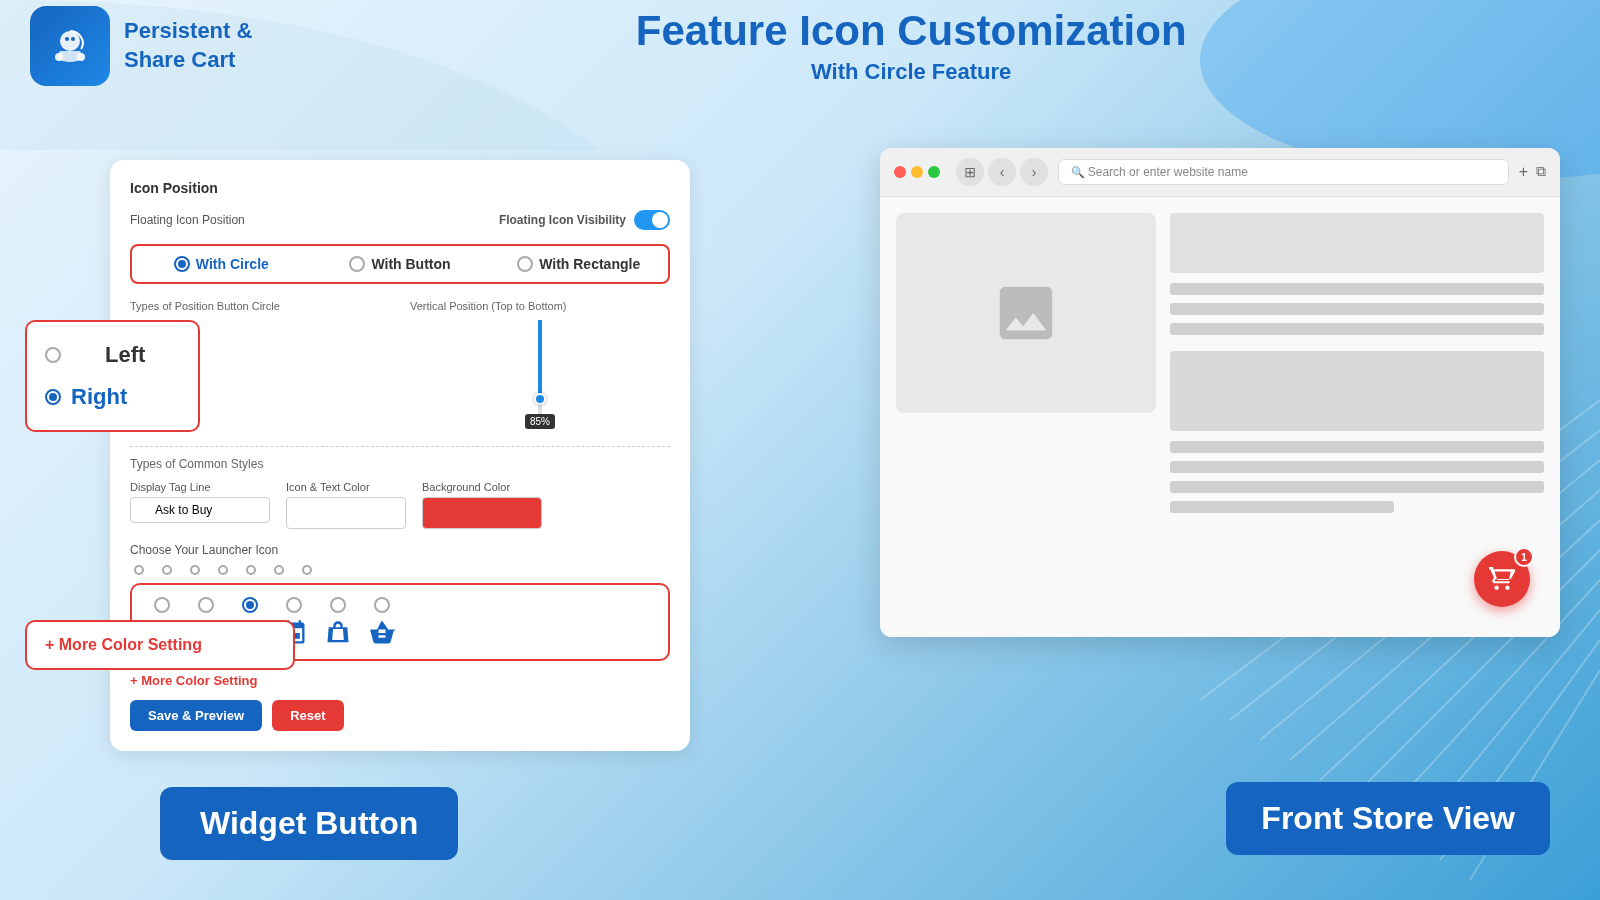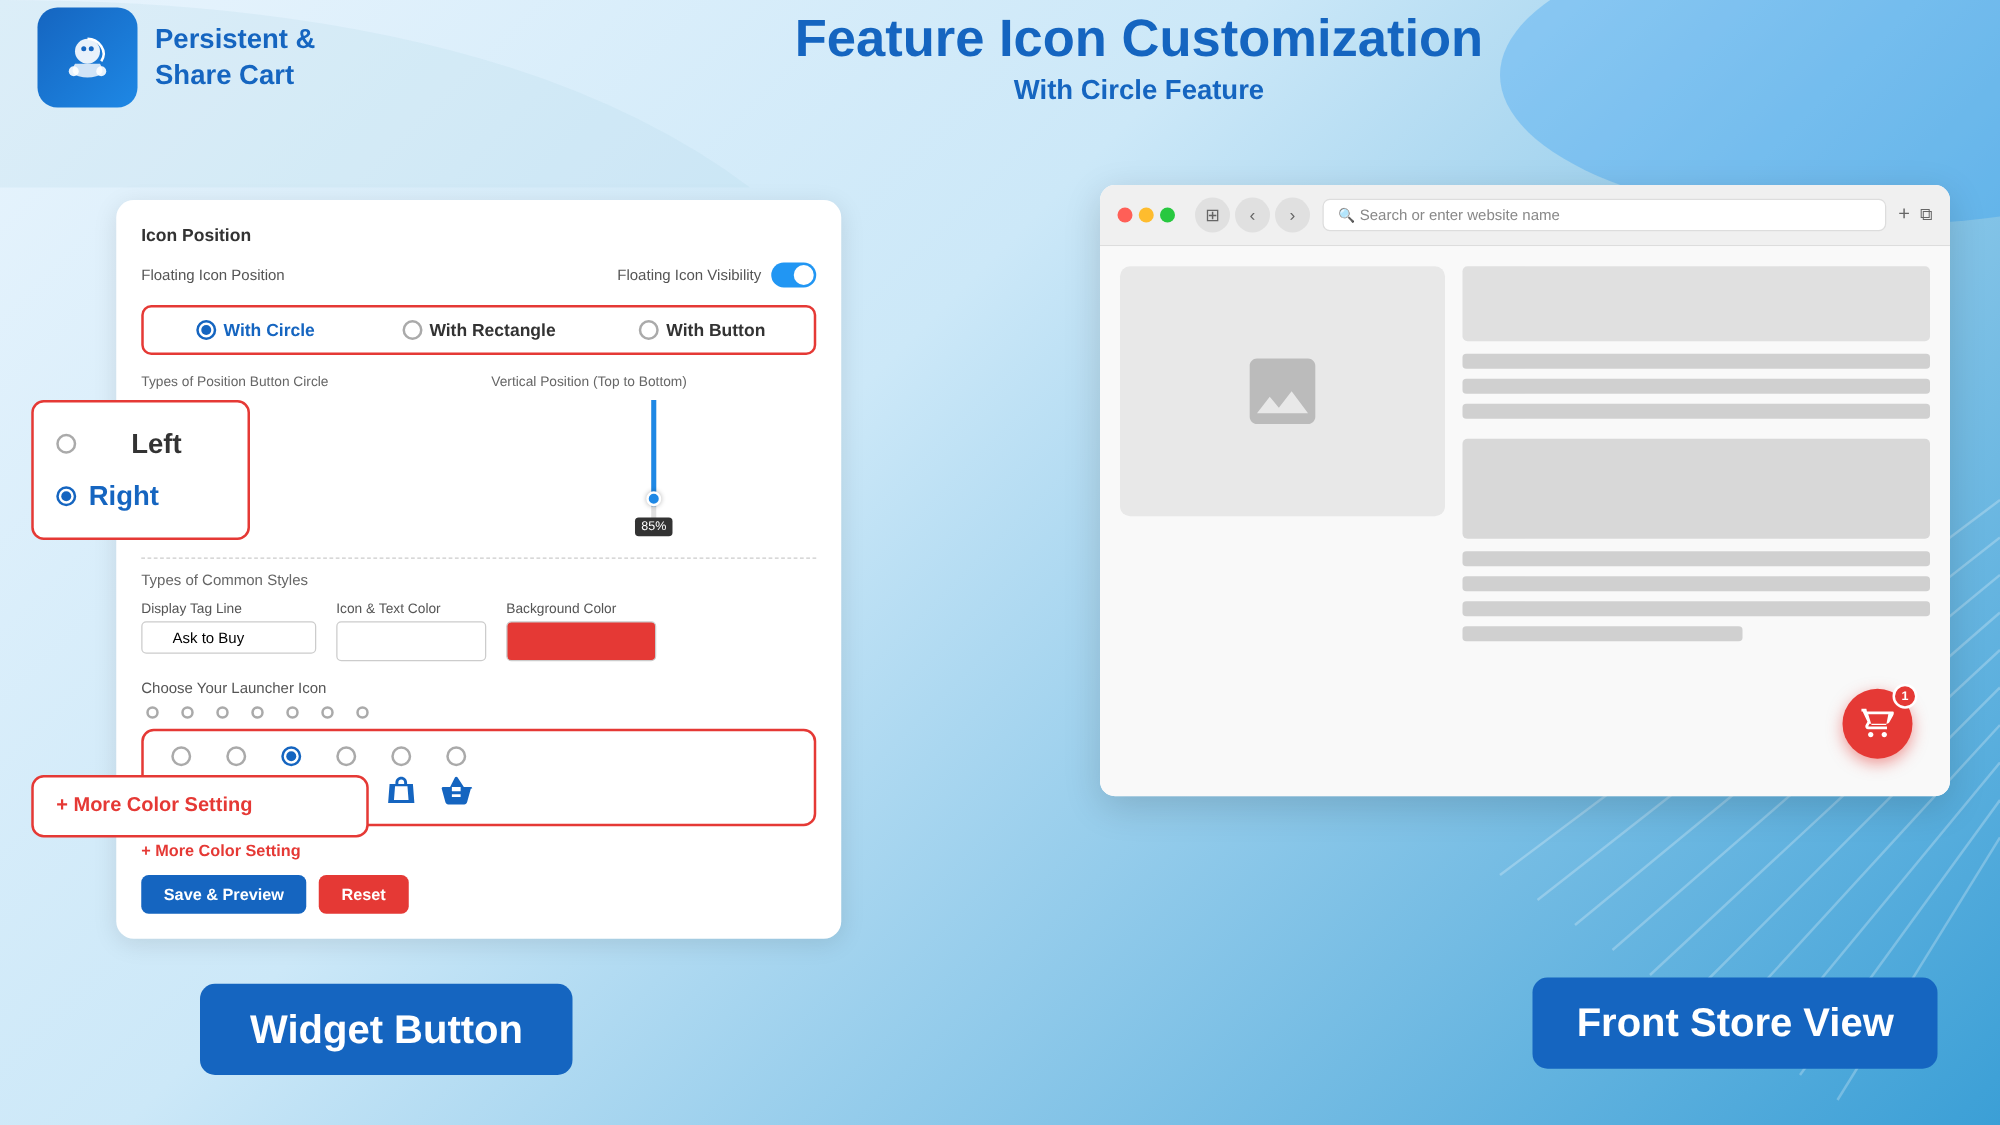--- a/index.html
+++ b/index.html
@@ -51,21 +51,21 @@
       font-size: 22px;
       font-weight: 600;
       color: #1565c0;
       margin-top: 4px;
     }
 
     
     .left-panel {
       position: absolute;
       top: 160px;
-      left: 93px;
+      left: 110px;
       width: 580px;
       z-index: 10;
     }
 
     
     .settings-card {
       background: white;
       border-radius: 14px;
       padding: 20px;
       box-shadow: 0 4px 20px rgba(0,0,0,0.1);
@@ -84,20 +84,21 @@
       justify-content: space-between;
       margin-bottom: 14px;
     }
     .position-label { font-size: 12px; color: #555; }
     .visibility-row {
       display: flex;
       align-items: center;
       gap: 8px;
       font-size: 12px;
       color: #555;
+      font-weight: bold;
     }
     .toggle {
       width: 36px; height: 20px;
       background: #2196f3;
       border-radius: 10px;
       position: relative;
       cursor: pointer;
     }
     .toggle::after {
       content: '';
@@ -551,25 +552,25 @@
       </div>
     </div>
 
     <div class="shape-selector">
       <div class="shape-option active">
         <div class="radio-circle active"></div>
         <span>With Circle</span>
       </div>
       <div class="shape-option">
         <div class="radio-circle"></div>
-        <span>With Rectangle</span>
+        <span>With Button</span>
       </div>
       <div class="shape-option">
         <div class="radio-circle"></div>
-        <span>With Button</span>
+        <span>With Rectangle</span>
       </div>
     </div>
 
     <div style="display:flex; gap:20px; margin-bottom:16px;">
       <div style="flex:1;">
         <div class="pos-section-label">Types of Position Button Circle</div>
         <div style="height:110px;"></div>
       </div>
       <div style="flex:1;">
         <div class="pos-section-label">Vertical Position (Top to Bottom)</div>

